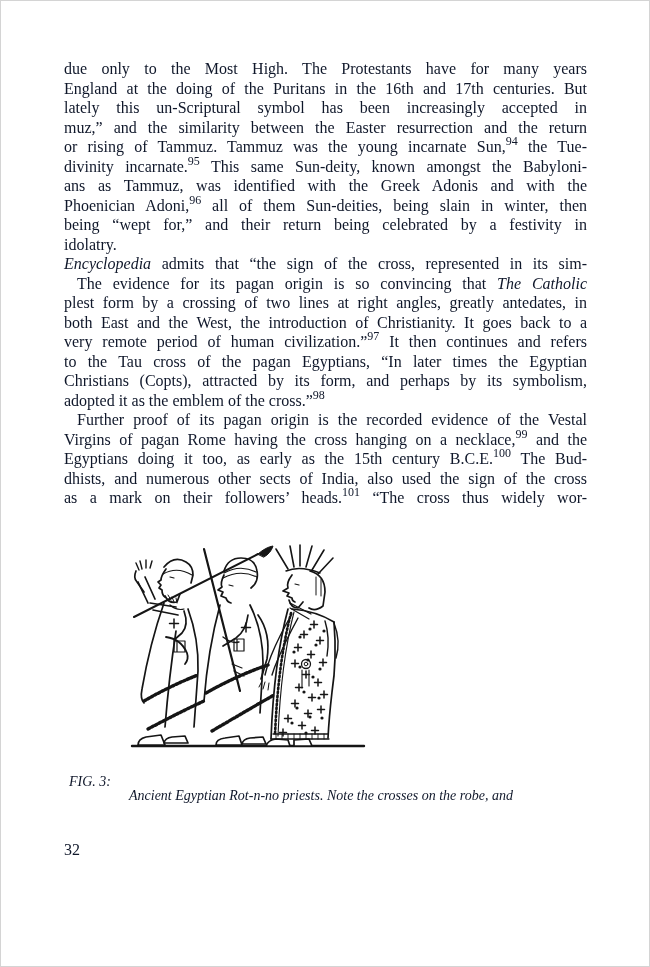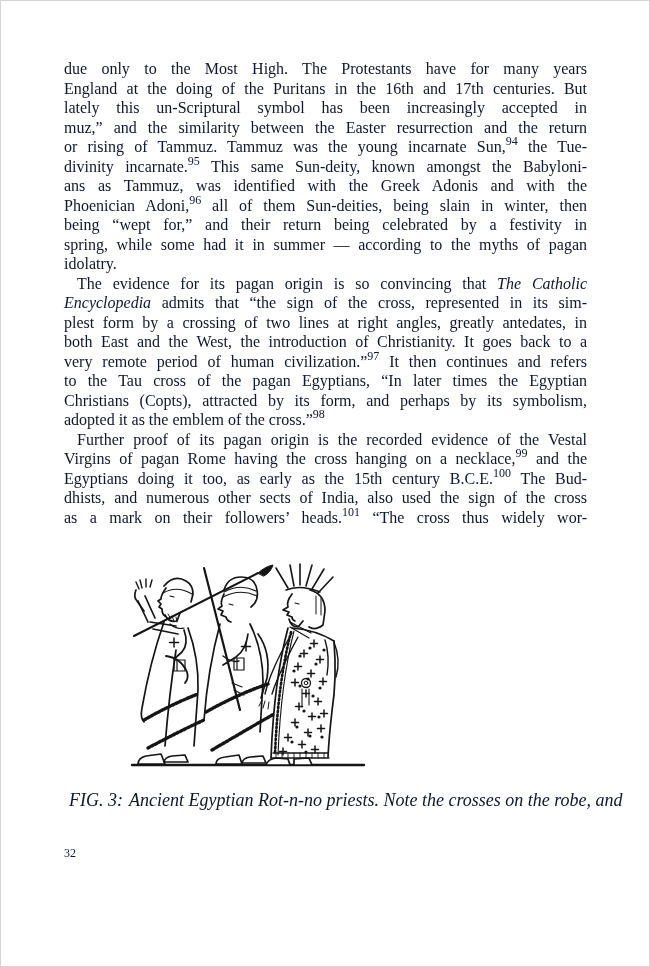--- a/index.html
+++ b/index.html
@@ -39,53 +39,52 @@
   }
   .figure-wrap {
     margin: 35px 0 0 127px;
     width: 240px; height: 210px;
   }
   .figure-wrap svg { display: block; }
   .caption {
     display: flex;
     margin: 18px 60px 0 68px;
     font-style: italic;
-    font-size: 18px;
+    font-size: 14px;
     line-height: 21px;
   }
   .cap-label { width: 60px; flex: 0 0 60px; }
-  .cap-text { flex: 1; }
+  .cap-text { flex: 1; margin-top: 14px; }
   .cap-line { display: block; white-space: nowrap; }
   .page-number {
     margin: 35px 0 0 63px;
-    font-size: 12px;
+    font-size: 16px;
   }
 </style>
 </head>
 <body>
 
 <div class="page">
 
   <div class="text-block" id="paragraphs">
       <div>
         <div class="tline"><span>due only to the Most High. The Protestants have for many years</span></div>
         <div class="tline"><span>England at the doing of the Puritans in the 16th and 17th centuries. But</span></div>
         <div class="tline"><span>lately this un-Scriptural symbol has been increasingly accepted in</span></div>
         <div class="tline"><span>muz,” and the similarity between the Easter resurrection and the return</span></div>
         <div class="tline"><span>or rising of Tammuz. Tammuz was the young incarnate Sun,</span><sup>94</sup><span> the Tue-</span></div>
         <div class="tline"><span>divinity incarnate.</span><sup>95</sup><span> This same Sun-deity, known amongst the Babyloni-</span></div>
         <div class="tline"><span>ans as Tammuz, was identified with the Greek Adonis and with the</span></div>
         <div class="tline"><span>Phoenician Adoni,</span><sup>96</sup><span> all of them Sun-deities, being slain in winter, then</span></div>
         <div class="tline"><span>being “wept for,” and their return being celebrated by a festivity in</span></div>
-        <div class="tline"><span>spring, while some had it in summer — according to the myths of pagan</span></div>
         <div class="tline tline-left"><span>idolatry.</span></div>
       </div>
       <div>
+        <div class="tline"><i>Encyclopedia</i><span> admits that “the sign of the cross, represented in its sim-</span></div>
         <div class="tline indent"><span>The evidence for its pagan origin is so convincing that </span><i>The Catholic</i></div>
-        <div class="tline"><i>Encyclopedia</i><span> admits that “the sign of the cross, represented in its sim-</span></div>
         <div class="tline"><span>plest form by a crossing of two lines at right angles, greatly antedates, in</span></div>
         <div class="tline"><span>both East and the West, the introduction of Christianity. It goes back to a</span></div>
         <div class="tline"><span>very remote period of human civilization.”</span><sup>97</sup><span> It then continues and refers</span></div>
         <div class="tline"><span>to the Tau cross of the pagan Egyptians, “In later times the Egyptian</span></div>
         <div class="tline"><span>Christians (Copts), attracted by its form, and perhaps by its symbolism,</span></div>
         <div class="tline tline-left"><span>adopted it as the emblem of the cross.”</span><sup>98</sup></div>
       </div>
       <div>
         <div class="tline indent"><span>Further proof of its pagan origin is the recorded evidence of the Vestal</span></div>
         <div class="tline"><span>Virgins of pagan Rome having the cross hanging on a necklace,</span><sup>99</sup><span> and the</span></div>

